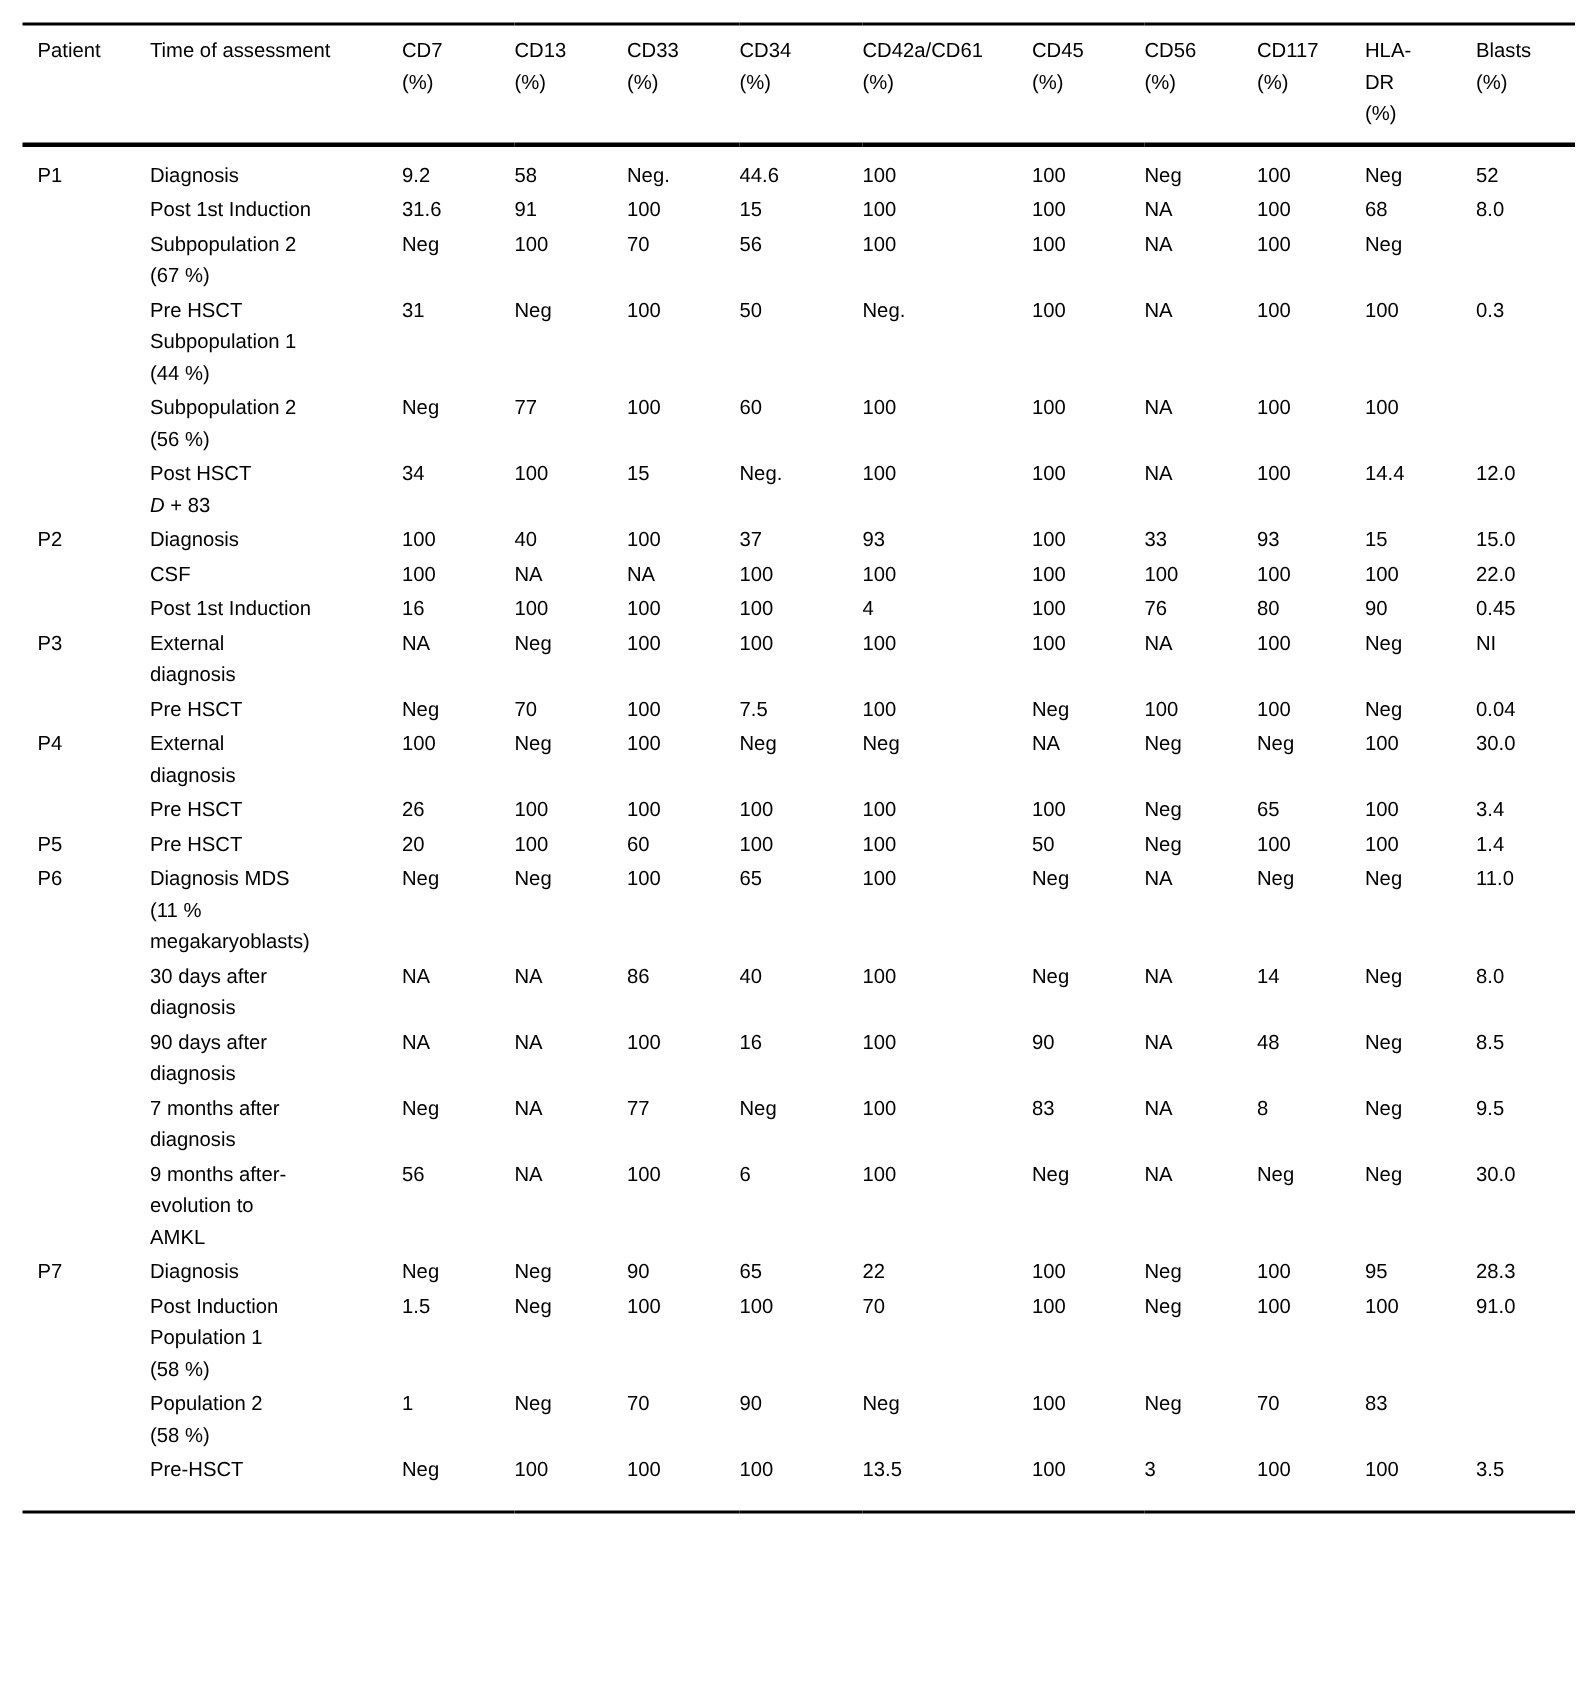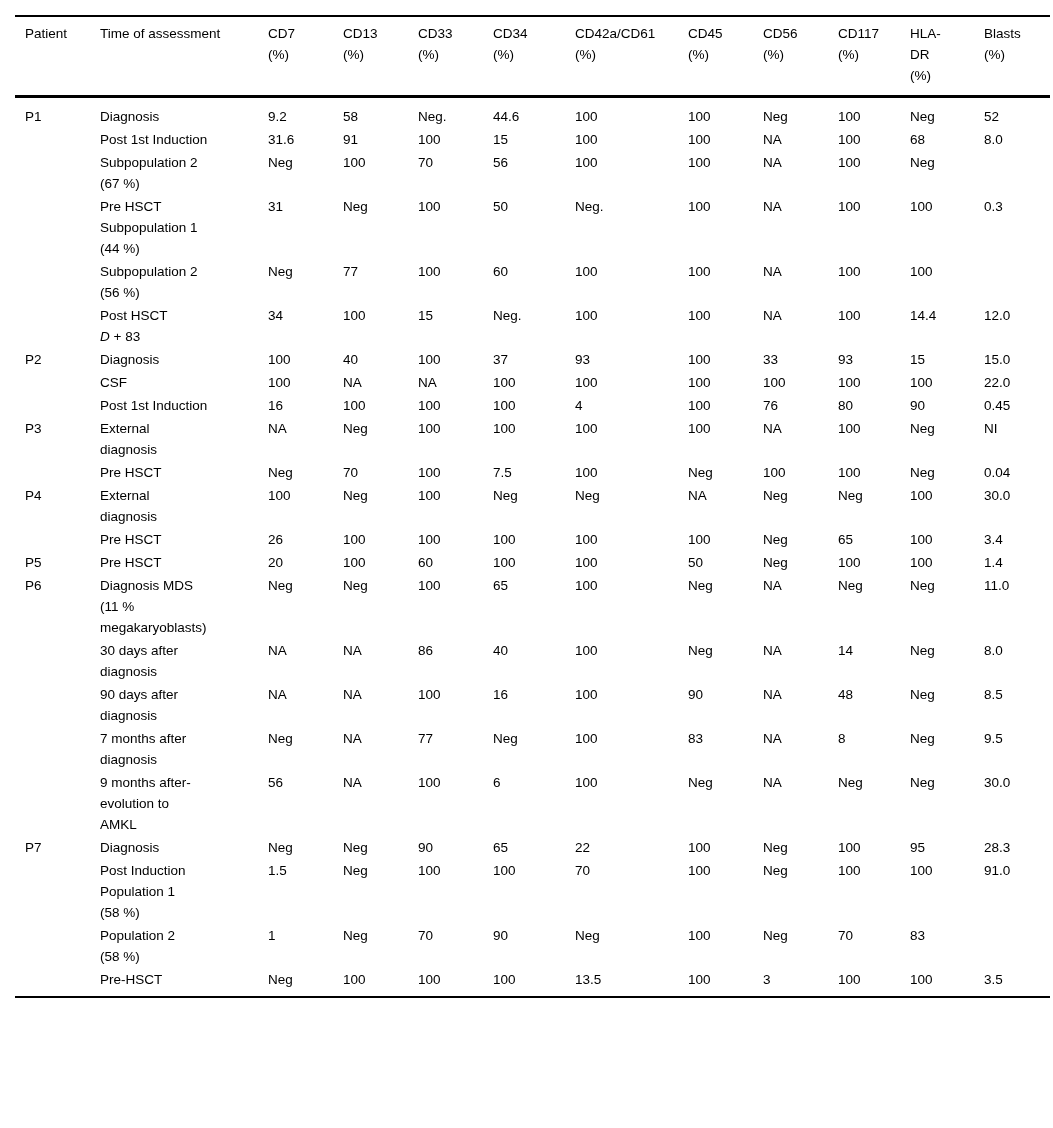--- a/index.html
+++ b/index.html
@@ -37,21 +37,21 @@
   }
   table.flow-table td {
     vertical-align: top;
     white-space: pre-line;
     padding: 1px 6px 1px 0;
   }
   table.flow-table tbody tr:first-child td {
     padding-top: 8px;
   }
   table.flow-table tbody tr:last-child td {
-    padding-bottom: 6px;
+    padding-bottom: 17px;
   }
   table.flow-table th:first-child,
   table.flow-table td:first-child {
     padding-left: 10px;
   }
   em { font-style: italic; }
 </style>
 </head>
 <body>
 

